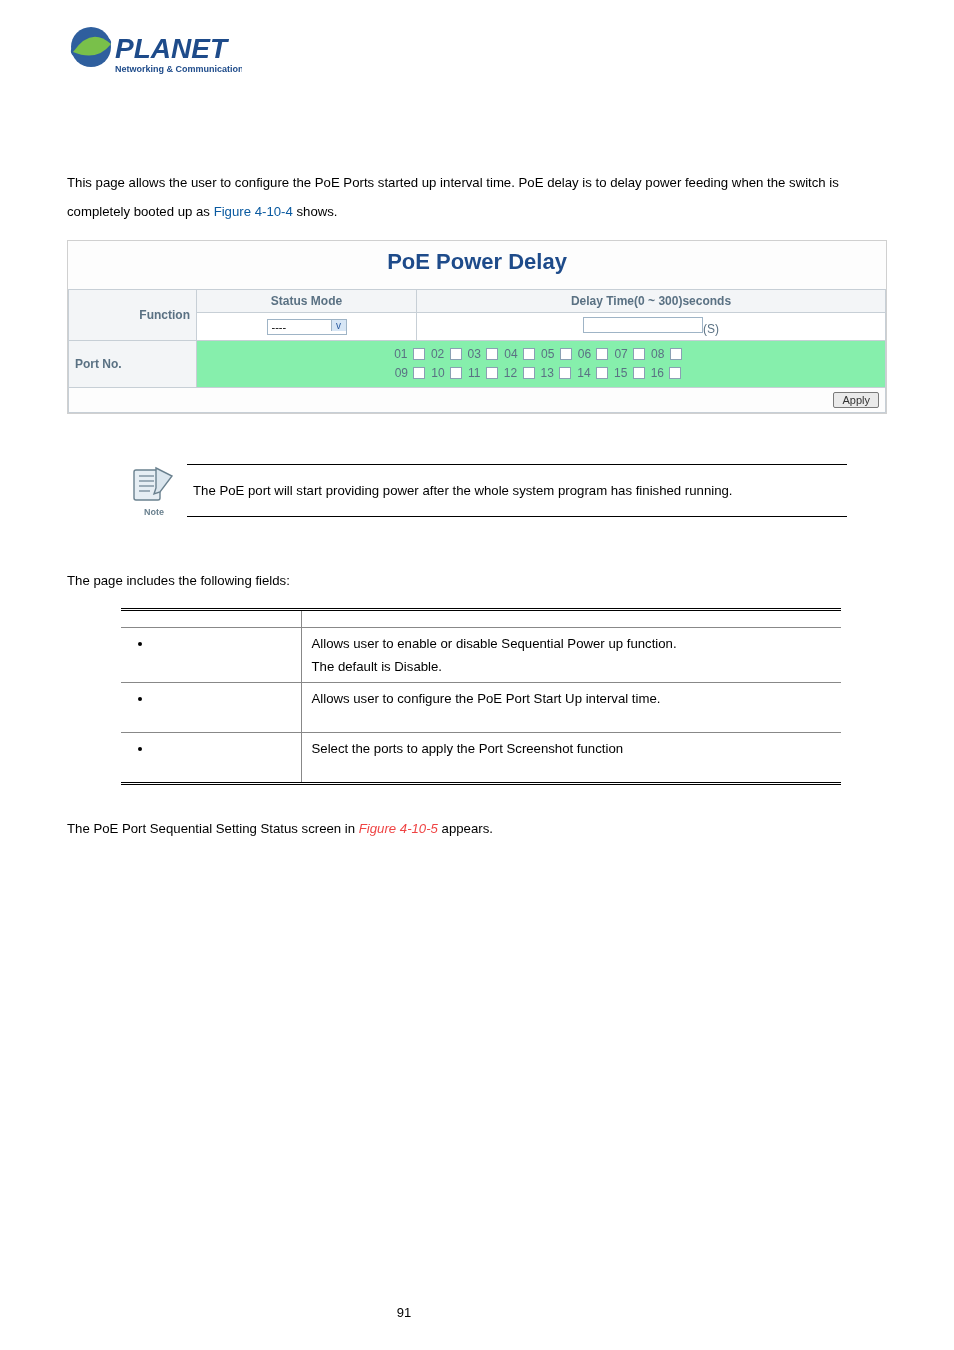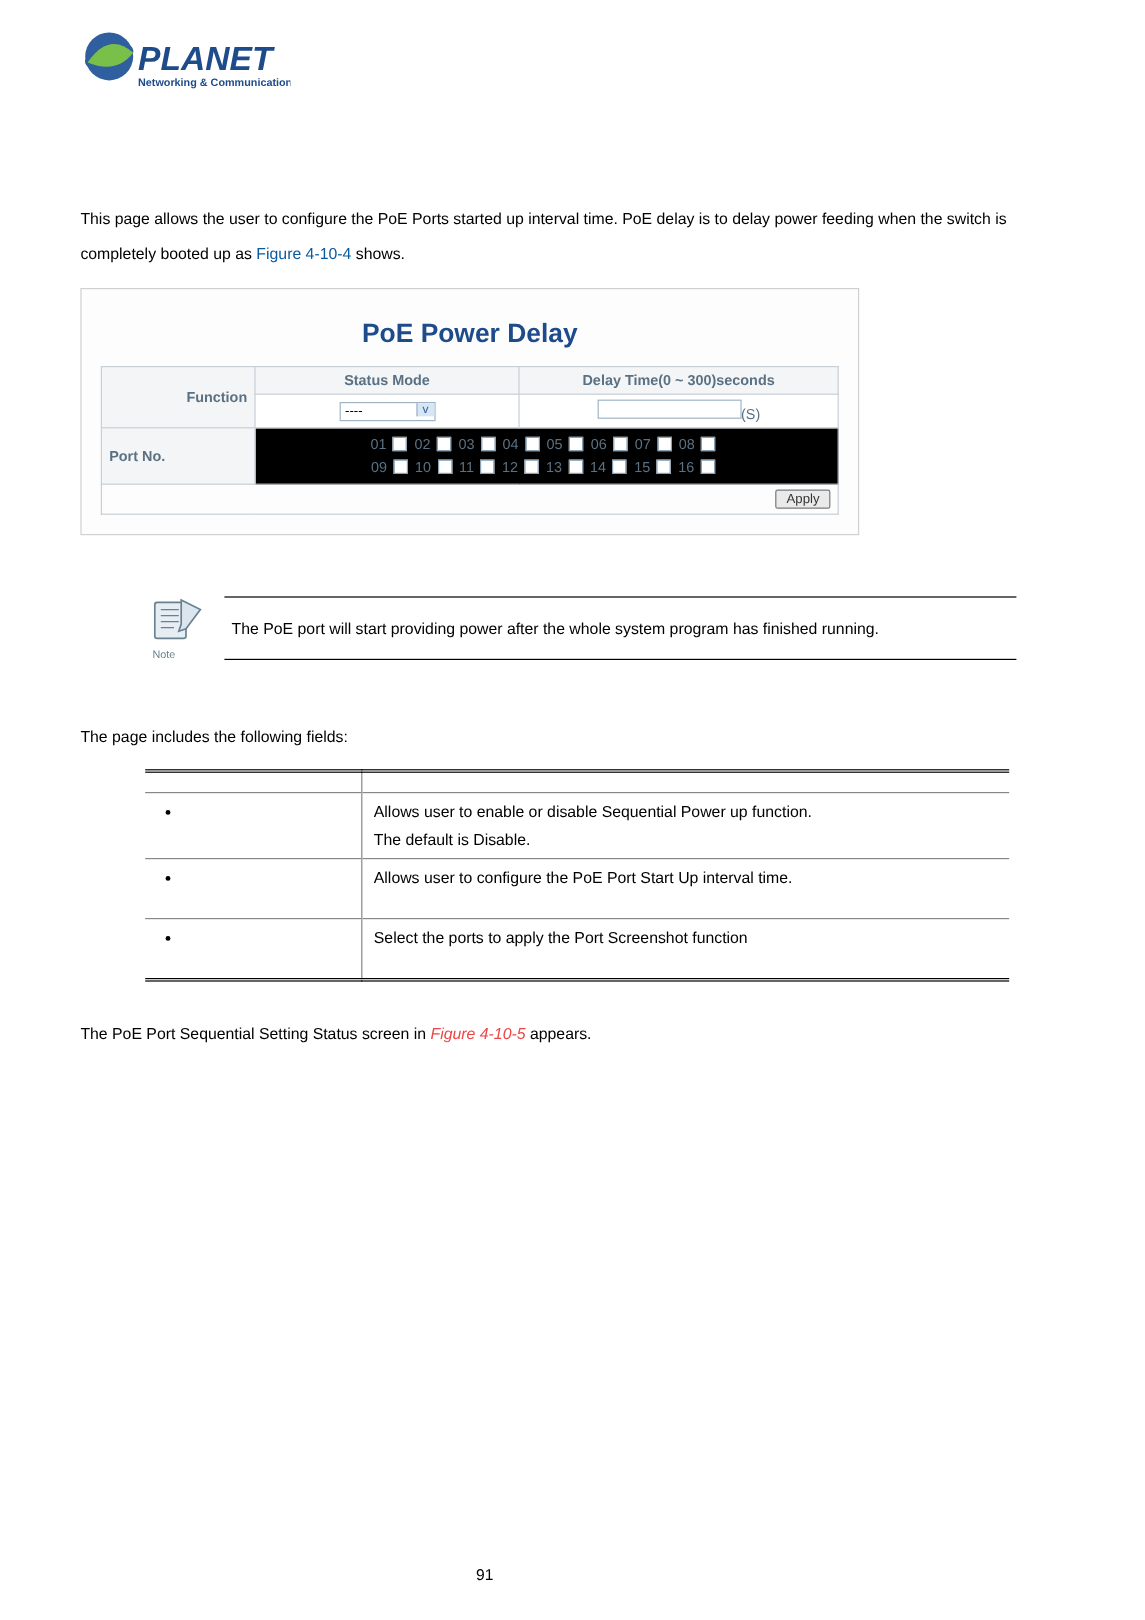--- a/index.html
+++ b/index.html
@@ -26,22 +26,22 @@
   .intro {
     font-size: 13.2px;
     line-height: 2.2;
     color: #000;
   }
   .intro .figlink { color: #0a5aa0; }
   .screenshot-figure {
     margin-top: 14px;
     border: 1px solid #d0d0d0;
     background: #fdfdfd;
-    padding: 16px;
-    width: 649px;
+    padding: 0;
+    width: 820px;
   }
   .poe-title {
     text-align: center;
     font-family: Verdana, Arial, sans-serif;
     font-weight: bold;
     font-size: 22px;
     color: #1e4b8a;
     padding: 8px 0 14px 0;
   }
   .poe-table {
@@ -103,21 +103,21 @@
   .txt {
     display: inline-block;
     border: 1px solid #9fb4c6;
     background: #fff;
     font-size: 11px;
     padding: 1px 4px;
     width: 120px;
     height: 16px;
   }
   .ports-cell {
-    background: #000000;
+    background: #86efac;
     text-align: center;
     color: #5a7183;
     font-size: 12px;
     padding: 6px 4px;
     line-height: 1.6;
   }
   .port-item { white-space: nowrap; display:inline-block; }
   .cb {
     display: inline-block;
     width: 12px; height: 12px;
@@ -142,21 +142,21 @@
     margin-top: 28px;
     color: #000;
   }
   .note-block {
     margin-top: 50px;
     width: 720px;
     margin-left: 60px;
     display: flex;
     align-items: center;
   }
-  .note-icon-wrap { width: 54px; flex: 0 0 54px; text-align:left;}
+  .note-icon-wrap { width: 54px; flex: 0 0 54px; text-align:center;font-weight:bold;}
   .note-icon {
     width: 44px; height: 38px;
     display:inline-block;
   }
   .note-label { font-size: 9px; color:#6a818f; margin-top:1px; }
   .note-text-wrap {
     flex: 1;
     border-top: 1px solid #000;
     border-bottom: 1px solid #000;
     padding: 18px 6px;

